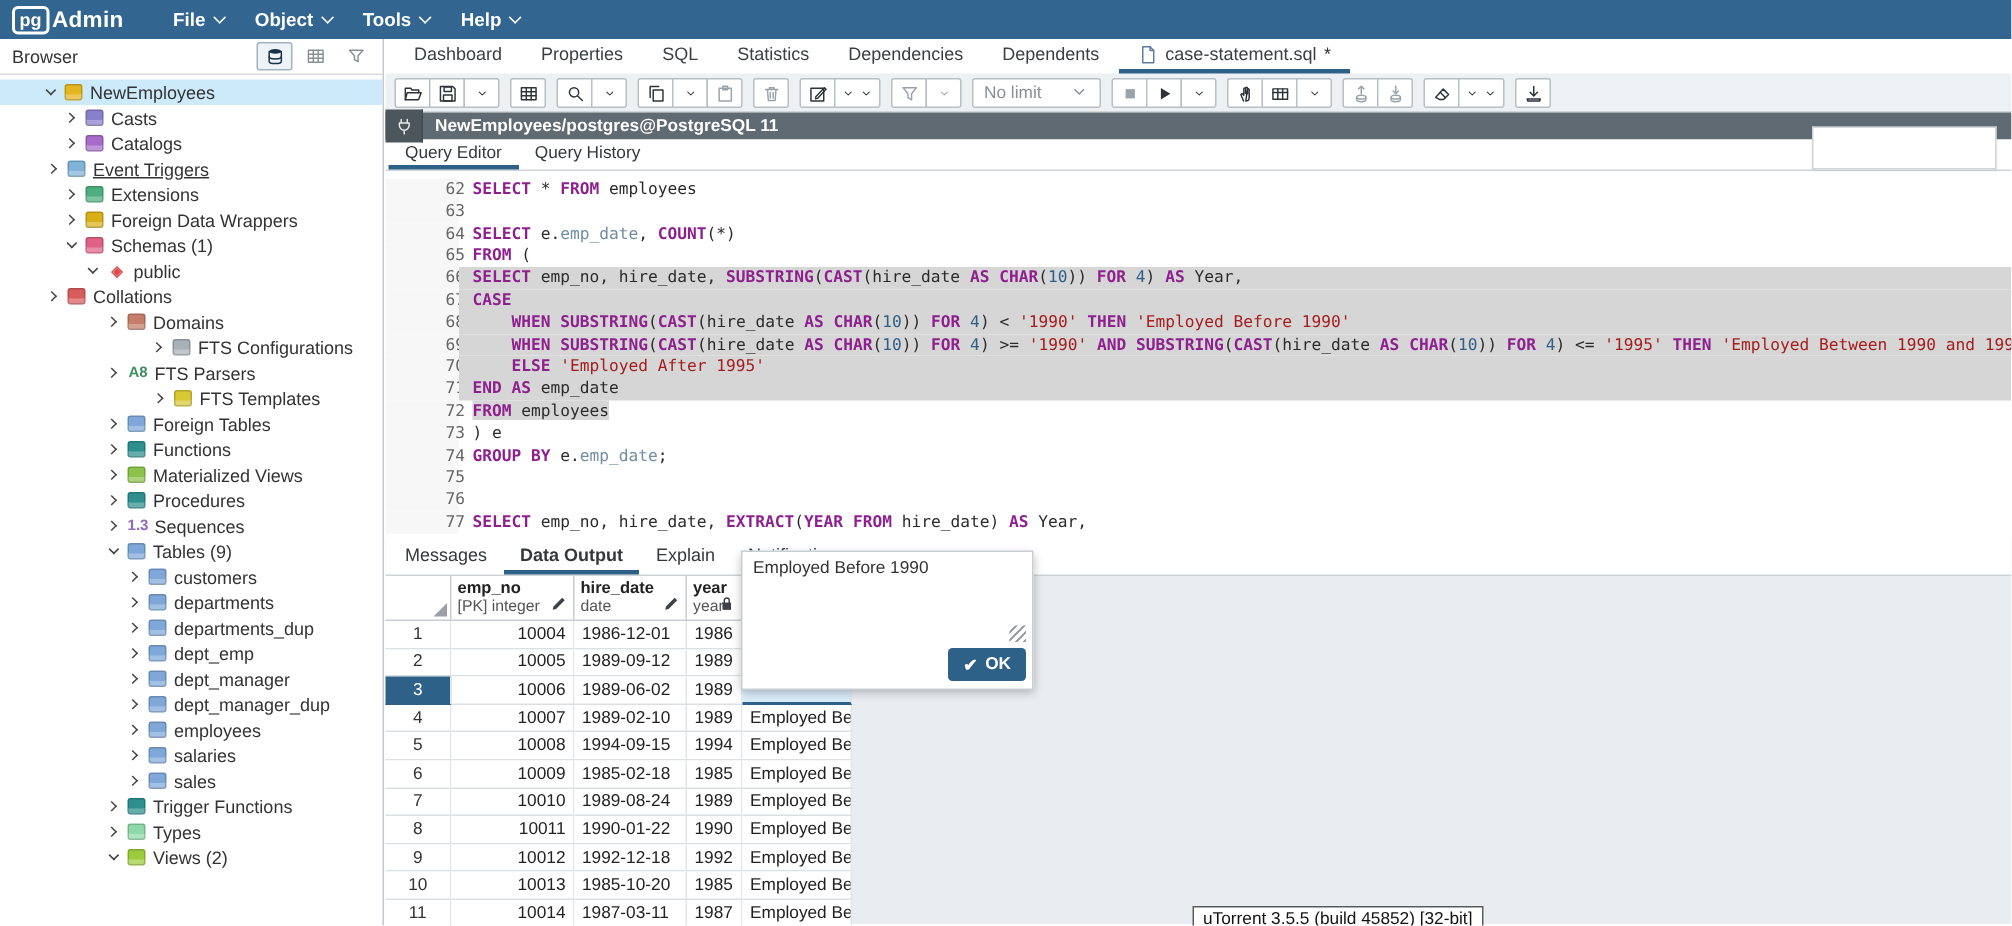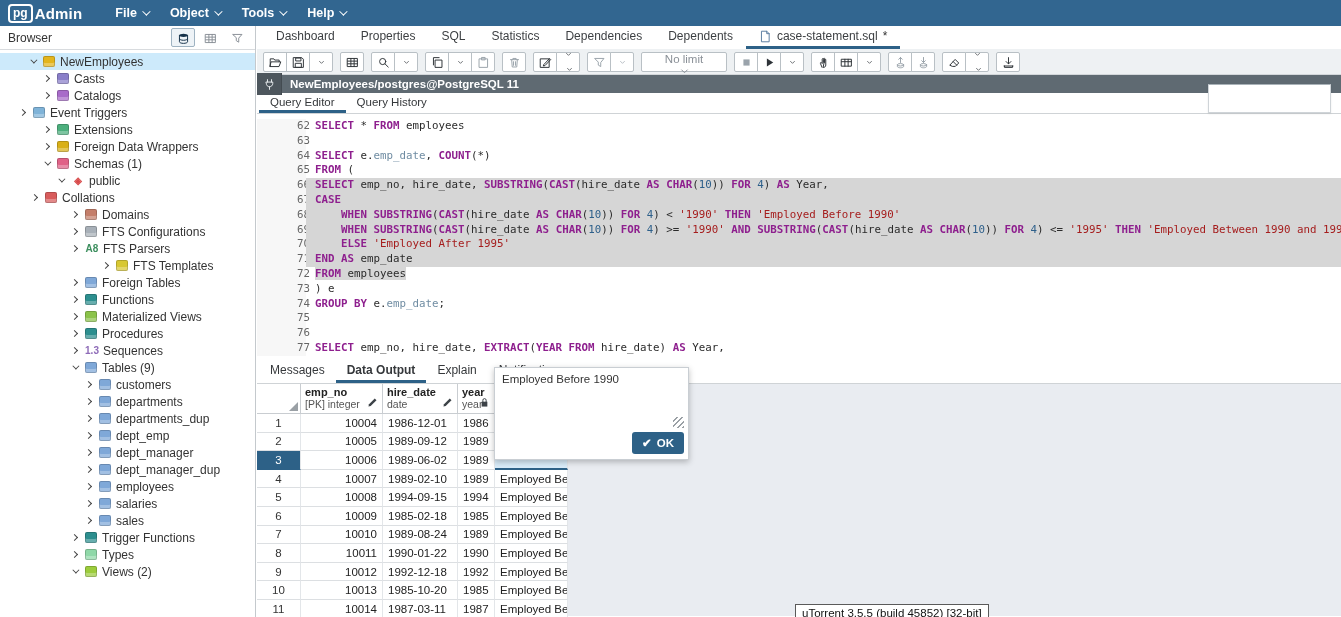--- a/index.html
+++ b/index.html
@@ -34,21 +34,21 @@
   .tglyph { font-size:10px; font-weight:bold; margin-right:4px; width:14px; text-align:center; flex:none; }
 
   
   #main { position:absolute; left:257px; top:26px; width:1084px; height:591px; }
   #tabsrow { height:23px; display:flex; align-items:stretch; background:#fff; padding-left:6px; }
   .mtab { font-size:12px; color:#3c3f42; padding:0 13px; display:flex; align-items:center; gap:5px; border-bottom:3px solid transparent; }
   .mtab.active { border-bottom-color:#2d6187; }
   .mtab .dirty { color:#333; }
   #toolbar { height:26px; background:#eef1f3; border-bottom:1px solid #d3d7da; display:flex; align-items:center; padding:0 0 0 6px; gap:7px; }
   .tgroup { display:flex; }
-  .tbtn { height:20px; min-width:24px; background:#fff; border:1px solid #b9c0c5; display:flex; align-items:center; justify-content:center; color:#2e3338; padding:0 4px; margin-left:-1px;flex-direction:column; }
+  .tbtn { height:20px; min-width:24px; background:#fff; border:1px solid #b9c0c5; display:flex; align-items:center; justify-content:center; color:#2e3338; padding:0 4px; margin-left:-1px; }
   .tbtn:first-child { margin-left:0; border-radius:2px 0 0 2px; }
   .tbtn:last-child { border-radius:0 2px 2px 0; }
   .tbtn.only { border-radius:2px; }
   .tbtn.dis { color:#9aa3ab; }
   .tbtn .chsm { width:9px; height:9px; }
   .limitbox { font-size:11.5px; color:#8a9097; width:86px; justify-content:space-between; padding:0 7px; }
 
   #connbar { height:18px; background:#5f6a72; color:#fff; display:flex; align-items:center; font-size:11.5px; font-weight:bold; }
   .conn-ic { width:25px; height:22px; background:#4d565d; display:flex; align-items:center; justify-content:center; color:#e8ecef; margin-right:8px; border-right:1px solid #434b51; }
   #edtabs { height:21px; background:#fff; border-bottom:1px solid #cfd3d6; display:flex; padding-left:2px; }
@@ -156,21 +156,21 @@
       <div class="trow" style="padding-left: 44px;">
         <span class="chev col"></span>
         <span class="tico" style="background: rgb(138, 127, 201);"></span>
         <span>Casts</span>
       </div>
       <div class="trow" style="padding-left: 44px;">
         <span class="chev col"></span>
         <span class="tico" style="background: rgb(168, 107, 201);"></span>
         <span>Catalogs</span>
       </div>
-      <div class="trow" style="padding-left: 20px;">
+      <div class="trow" style="padding-left: 32px; text-decoration: underline;">
         <span class="chev col"></span>
         <span class="tico" style="background: rgb(127, 179, 216);"></span>
         <span>Event Triggers</span>
       </div>
       <div class="trow" style="padding-left: 44px;">
         <span class="chev col"></span>
         <span class="tico" style="background: rgb(76, 175, 125);"></span>
         <span>Extensions</span>
       </div>
       <div class="trow" style="padding-left: 44px;">
@@ -191,21 +191,21 @@
       <div class="trow" style="padding-left: 32px;">
         <span class="chev col"></span>
         <span class="tico" style="background: rgb(216, 92, 92);"></span>
         <span>Collations</span>
       </div>
       <div class="trow" style="padding-left: 72px;">
         <span class="chev col"></span>
         <span class="tico" style="background: rgb(196, 126, 106);"></span>
         <span>Domains</span>
       </div>
-      <div class="trow" style="padding-left: 72px;">
+      <div class="trow" style="padding-left: 102px;">
         <span class="chev col"></span>
         <span class="tico" style="background: rgb(168, 176, 184);"></span>
         <span>FTS Configurations</span>
       </div>
       <div class="trow" style="padding-left: 72px;">
         <span class="chev col"></span>
         <span class="tglyph" style="color: rgb(61, 143, 95);">A8</span>
         <span>FTS Parsers</span>
       </div>
       <div class="trow" style="padding-left: 103px;">

